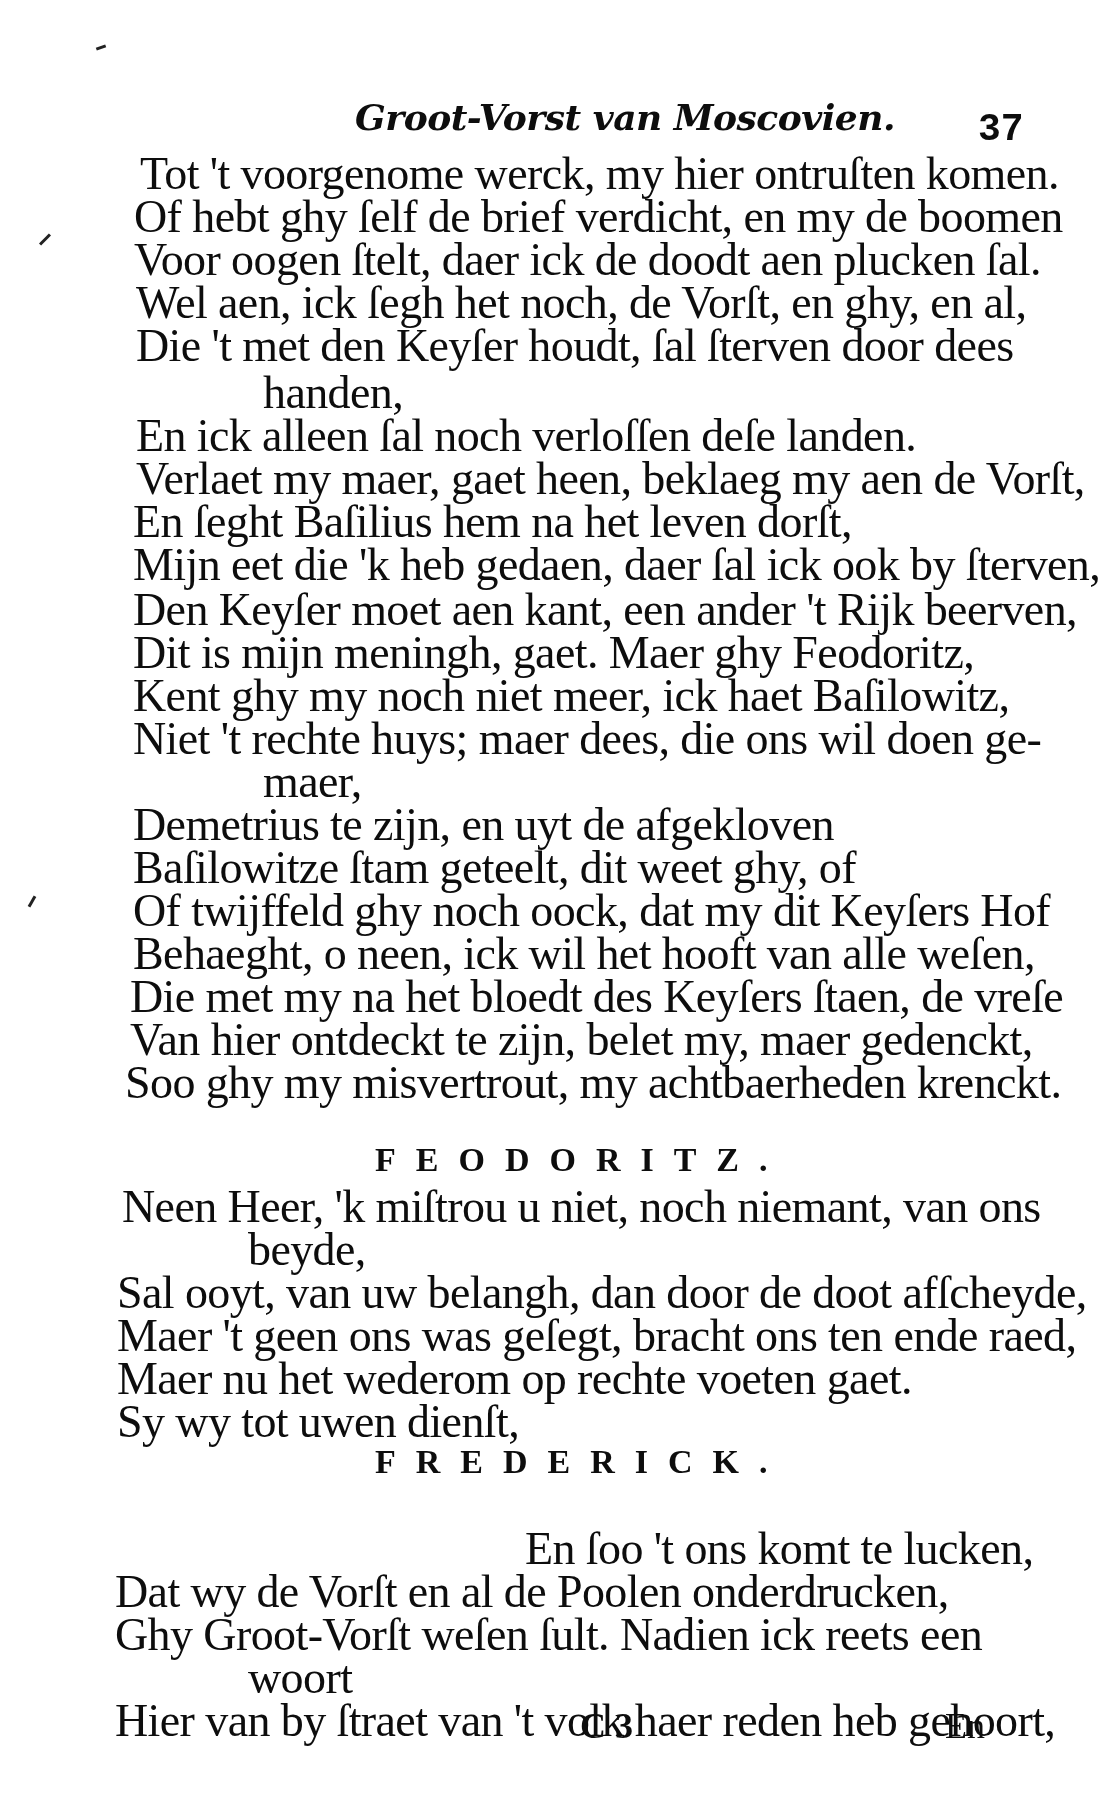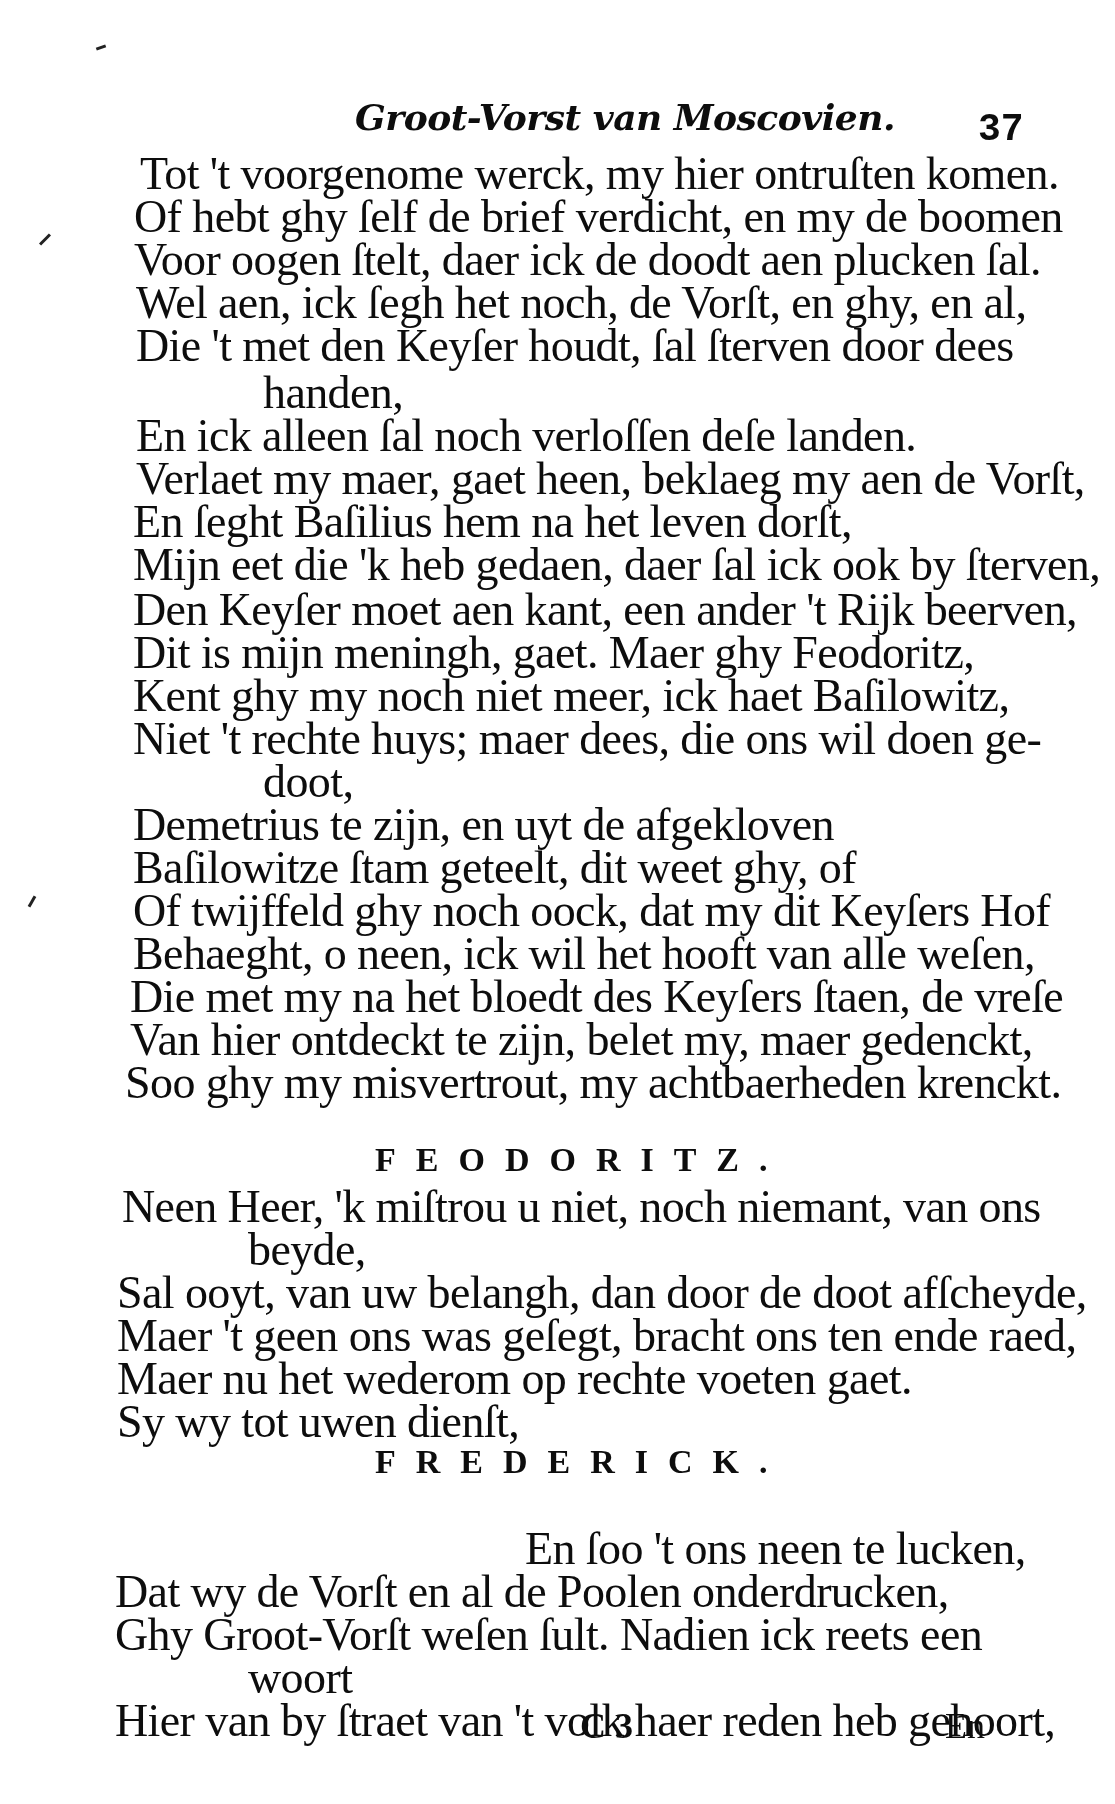--- a/index.html
+++ b/index.html
@@ -32,35 +32,35 @@
       <div class="line" style="top: 326px; left: 136px;">Die 't met den Keyſer houdt, ſal ſterven door dees</div>
       <div class="line" style="top: 373px; left: 263px;">handen,</div>
       <div class="line" style="top: 416px; left: 136px; text-align: right;">En ick alleen ſal noch verloſſen deſe landen.</div>
       <div class="line" style="top: 459px; left: 136px;">Verlaet my maer, gaet heen, beklaeg my aen de Vorſt,</div>
       <div class="line" style="top: 502px; left: 133px;">En ſeght Baſilius hem na het leven dorſt,</div>
       <div class="line" style="top: 545px; left: 133px;">Mijn eet die 'k heb gedaen, daer ſal ick ook by ſterven,</div>
       <div class="line" style="top: 590px; left: 133px;">Den Keyſer moet aen kant, een ander 't Rijk beerven,</div>
       <div class="line" style="top: 633px; left: 133px;">Dit is mijn meningh, gaet. Maer ghy Feodoritz,</div>
       <div class="line" style="top: 676px; left: 133px;">Kent ghy my noch niet meer, ick haet Baſilowitz,</div>
       <div class="line" style="top: 719px; left: 133px;">Niet 't rechte huys; maer dees, die ons wil doen ge-</div>
-      <div class="line" style="top: 762px; left: 263px;">doot,</div>
+      <div class="line" style="top: 762px; left: 263px;">maer,</div>
       <div class="line" style="top: 805px; left: 133px;">Demetrius te zijn, en uyt de afgekloven</div>
       <div class="line" style="top: 848px; left: 133px;">Baſilowitze ſtam geteelt, dit weet ghy, of</div>
       <div class="line" style="top: 891px; left: 133px;">Of twijffeld ghy noch oock, dat my dit Keyſers Hof</div>
       <div class="line" style="top: 934px; left: 133px;">Behaeght, o neen, ick wil het hooft van alle weſen,</div>
       <div class="line" style="top: 977px; left: 130px;">Die met my na het bloedt des Keyſers ſtaen, de vreſe</div>
       <div class="line" style="top: 1020px; left: 130px;">Van hier ontdeckt te zijn, belet my, maer gedenckt,</div>
       <div class="line" style="top: 1063px; left: 125px;">Soo ghy my misvertrout, my achtbaerheden krenckt.</div>
       <div class="line" style="top: 1187px; left: 122px;">Neen Heer, 'k miſtrou u niet, noch niemant, van ons</div>
       <div class="line" style="top: 1230px; left: 248px;">beyde,</div>
       <div class="line" style="top: 1273px; left: 117px;">Sal ooyt, van uw belangh, dan door de doot afſcheyde,</div>
       <div class="line" style="top: 1316px; left: 117px;">Maer 't geen ons was geſegt, bracht ons ten ende raed,</div>
       <div class="line" style="top: 1359px; left: 117px;">Maer nu het wederom op rechte voeten gaet.</div>
       <div class="line" style="top: 1402px; left: 117px;">Sy wy tot uwen dienſt,</div>
-      <div class="line" style="top: 1529px; left: 525px;">En ſoo 't ons neen te lucken,</div>
+      <div class="line" style="top: 1529px; left: 525px;">En ſoo 't ons komt te lucken,</div>
       <div class="line" style="top: 1572px; left: 115px;">Dat wy de Vorſt en al de Poolen onderdrucken,</div>
       <div class="line" style="top: 1615px; left: 115px;">Ghy Groot-Vorſt weſen ſult. Nadien ick reets een</div>
       <div class="line" style="top: 1658px; left: 248px;">woort</div>
       <div class="line" style="top: 1701px; left: 115px;">Hier van by ſtraet van 't volk haer reden heb gehoort,</div>
     </div>
 
 
   <div class="speaker" id="speaker-0" style="top: 1141px; left: 375px;">FEODORITZ.</div>
   <div class="speaker" id="speaker-1" style="top: 1443px; left: 375px;">FREDERICK.</div>
 

